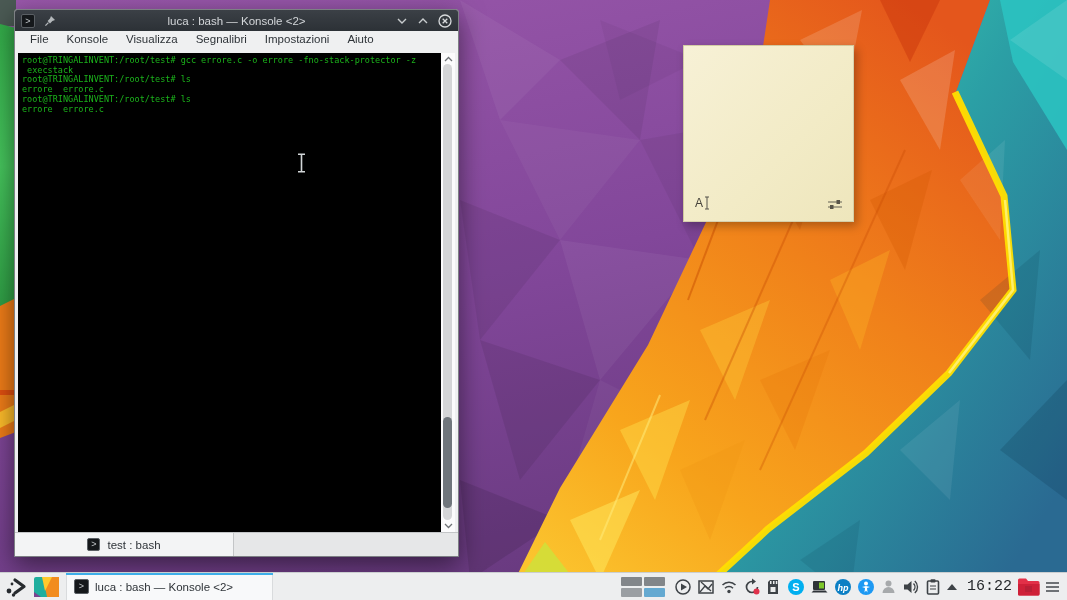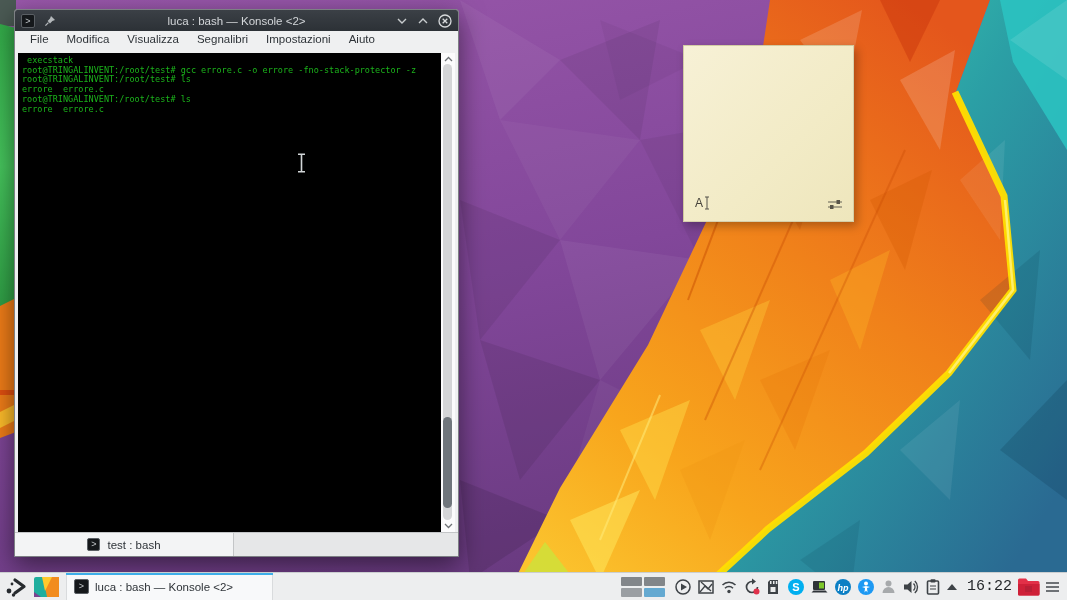--- a/index.html
+++ b/index.html
@@ -175,31 +175,31 @@
           <svg width="14" height="14" viewBox="0 0 14 14">
             <circle cx="7" cy="7" r="6" fill="none" stroke="#d7dadc" stroke-width="1.3"></circle>
             <path d="M4.7 4.7 L9.3 9.3 M9.3 4.7 L4.7 9.3" stroke="#d7dadc" stroke-width="1.3"></path>
           </svg>
         </span>
       </span>
     </div>
 
     <div class="menubar">
       <span class="menu-item">File</span>
-      <span class="menu-item">Modifica</span>
+      <span class="menu-item">Konsole</span>
       <span class="menu-item">Visualizza</span>
       <span class="menu-item">Segnalibri</span>
       <span class="menu-item">Impostazioni</span>
       <span class="menu-item">Aiuto</span>
     </div>
 
     <div class="term-outer">
       <div class="terminal">
+        <div class="tline">root@TRINGALINVENT:/root/test# gcc errore.c -o errore -fno-stack-protector -z</div>
         <div class="tline"> execstack</div>
-        <div class="tline">root@TRINGALINVENT:/root/test# gcc errore.c -o errore -fno-stack-protector -z</div>
         <div class="tline">root@TRINGALINVENT:/root/test# ls</div>
         <div class="tline">errore  errore.c</div>
         <div class="tline">root@TRINGALINVENT:/root/test# ls</div>
         <div class="tline">errore  errore.c</div>
       </div>
       <div class="scrollbar">
         <span class="sb-arrow" style="top:1px;">
           <svg width="9" height="6" viewBox="0 0 9 6" style="margin:2px auto 0;">
               <polyline points="1,5 4.5,1.5 8,5" fill="none" stroke="#6e7276" stroke-width="1.3"></polyline>
             </svg>

